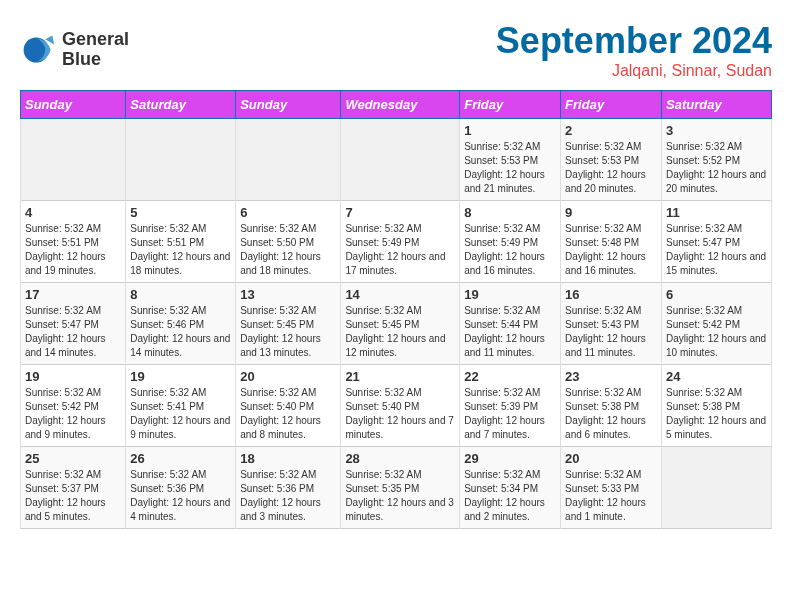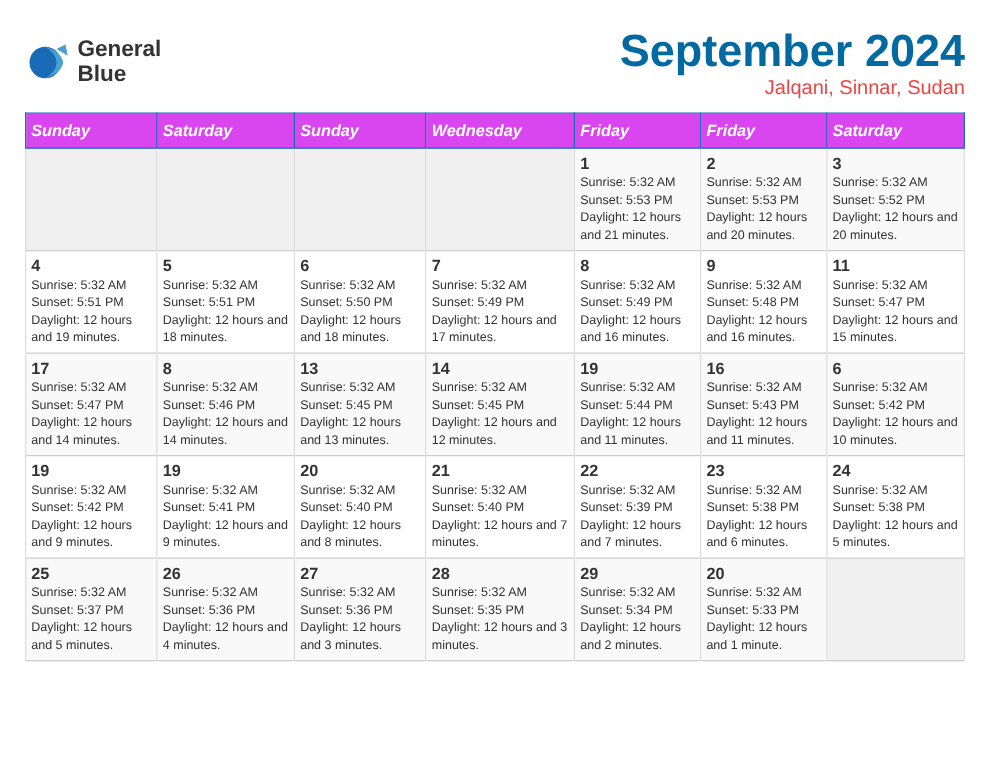--- a/index.html
+++ b/index.html
@@ -344,21 +344,21 @@
         </td>
         <td>
           <span class="day-num">26</span>
 <div class="day-info">
   Sunrise: 5:32 AM<br>
   Sunset: 5:36 PM<br>
   Daylight: 12 hours and 4 minutes.
 </div>
         </td>
         <td>
-          <span class="day-num">27</span>
+          <span class="day-num">18</span>
 <div class="day-info">
   Sunrise: 5:32 AM<br>
   Sunset: 5:36 PM<br>
   Daylight: 12 hours and 3 minutes.
 </div>
         </td>
         <td>
           <span class="day-num">28</span>
 <div class="day-info">
   Sunrise: 5:32 AM<br>

